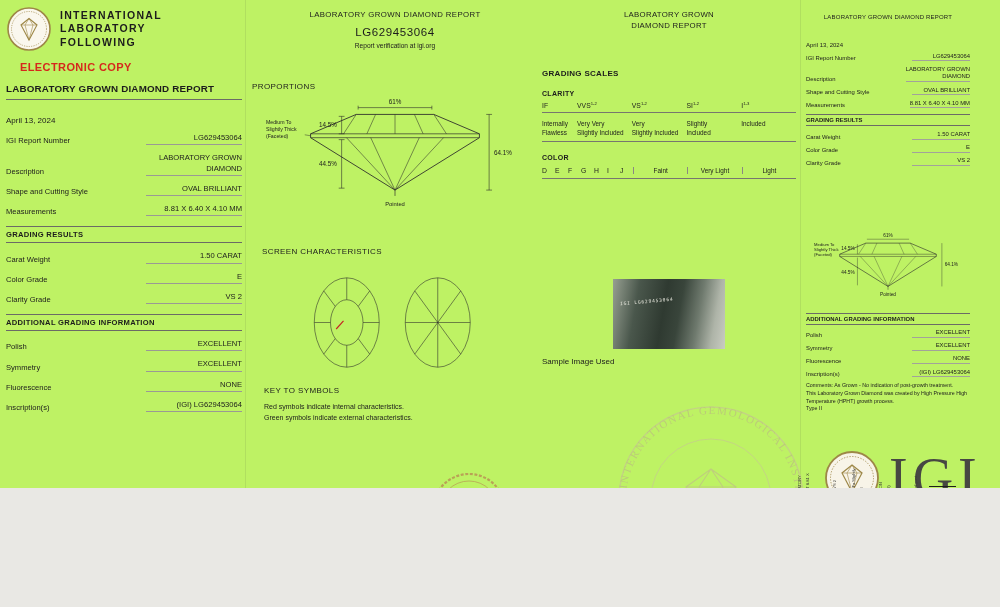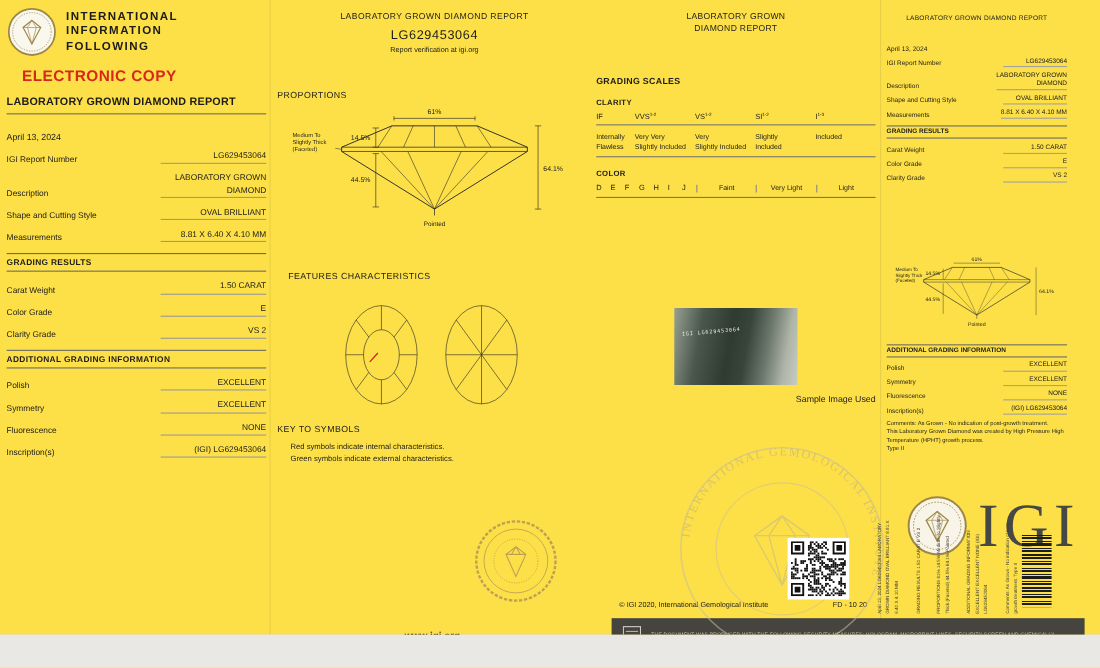--- a/index.html
+++ b/index.html
@@ -1,39 +1,39 @@
 <!DOCTYPE html>
 <html><head>
 <meta charset="utf-8">
 <style>
 *{box-sizing:border-box;margin:0;padding:0}
 body{margin:0;background:#e9e8e4;font-family:"Liberation Sans",sans-serif}
-.page{position:relative;width:1000px;height:577px;background:#fde047;color:#1c1c1c;overflow:hidden;outline:1px solid #cfcec8}
+.page{position:relative;width:1000px;height:488px;background:#bef264;color:#1c1c1c;overflow:hidden;outline:1px solid #cfcec8}
 .fold{position:absolute;top:0;bottom:0;width:1px;background:rgba(60,60,55,.10)}
 
 .panel-left{position:absolute;left:6px;top:6px;width:236px}
 .brand{display:flex;align-items:center;gap:8px}
 .brand-name{font-weight:bold;font-size:10.5px;letter-spacing:1.3px;line-height:1.3}
-.electronic{color:#d6281c;font-weight:bold;font-size:14px;letter-spacing:.4px;margin:9px 0 10px 14px}
+.electronic{color:#d6281c;font-weight:bold;font-size:11px;letter-spacing:.4px;margin:9px 0 10px 14px}
 .lr-title{font-weight:bold;font-size:9.8px;letter-spacing:.2px;padding-bottom:5px;border-bottom:1px solid #6b6b66}
 .lr-date{font-size:8px;margin-top:16px}
 .frow{display:flex;justify-content:space-between;align-items:flex-end;margin-top:8px;font-size:7.6px}
 .frow .val{text-align:right;border-bottom:1px solid #9a9a94;padding-bottom:1px;min-width:96px;white-space:pre-line;line-height:1.35}
 .band{border-top:1px solid #6b6b66;border-bottom:1px solid #6b6b66;font-weight:bold;font-size:7.6px;letter-spacing:.3px;padding:3px 0;margin-top:10px}
 .comments{font-size:7.4px;line-height:1.5;margin-top:9px;white-space:pre-line}
 .website{position:absolute;left:345px;top:573px;width:96px;text-align:center;font-weight:bold;font-size:9px}
 
 .panel-mid{position:absolute;left:252px;top:10px;width:286px}
 .mid-title{text-align:center;font-size:7.8px;letter-spacing:.4px}
 .mid-number{text-align:center;font-size:11.5px;letter-spacing:.6px;margin-top:7px}
 .mid-verify{text-align:center;font-size:6.6px;margin-top:4px}
 .sec-label{font-weight:normal;font-size:8px;letter-spacing:.4px}
 .prop-label{margin-top:33px}
 .clar-label{margin-top:36px;margin-left:10px}
-.key-label{margin-top:4px;}
+.key-label{margin-top:4px;margin-left:12px}
 .key-lines{font-size:7px;line-height:1.6;margin-top:6px;margin-left:12px}
 .prop-svg{display:block;margin:4px auto 0}
 .oval-svg{display:block;margin:8px auto 0}
 .copyright{position:absolute;left:563px;top:547px;font-size:6.6px}
 .form-code{position:absolute;left:757px;top:547px;font-size:6.6px}
 
 .panel-scales{position:absolute;left:542px;top:10px;width:254px}
 .scales-title{width:120px;margin:0 auto;text-align:center;font-size:7.8px;letter-spacing:.3px;line-height:1.35}
 .gs-label{font-weight:bold;font-size:8px;margin-top:38px;letter-spacing:.3px}
 .sub-label{font-weight:bold;font-size:7px;margin-top:12px;letter-spacing:.3px}
@@ -43,21 +43,21 @@
 .crow.grades .c-col{font-size:6.8px}
 .crow.descs{padding:3px 0 4px;border-bottom:1px solid #77776f}
 .crow .c-col:first-child{flex:.62}
 .c-col sup{font-size:4.2px}
 .pre{white-space:pre-line;line-height:1.3}
 .colorrow{display:flex;align-items:flex-end;margin-top:6px;border-bottom:1px solid #77776f;padding-bottom:4px;font-size:6.8px}
 .colorrow .letter{width:13px}
 .colorrow .range{flex:1;text-align:center;border-left:1px solid #8a8a82;font-size:6.4px}
 .sample-img{position:relative;width:112px;height:70px;margin:100px auto 0;background-color:#3a453c;background:linear-gradient(100deg,#97a092 0%,#4a574c 22%,#2f3a31 45%,#39453b 58%,#6f7a6e 74%,#aeb4a8 88%,#c9ccc2 100%);overflow:hidden}
 .sample-img .insc{position:absolute;left:7px;top:20px;transform:rotate(-5deg);font-family:"DejaVu Sans Mono",monospace;font-size:4.6px;letter-spacing:.8px;color:#e9e9df}
-.sample-cap{text-align:right;font-size:8px;margin-top:8px}
+.sample-cap{text-align:left;font-size:8px;margin-top:8px}
 
 .panel-right{position:absolute;left:806px;top:14px;width:164px}
 .pr-title{text-align:center;font-size:6px;letter-spacing:.2px}
 .pr-date{font-size:6px;margin-top:22px}
 .prow{display:flex;justify-content:space-between;align-items:flex-end;margin-top:4.5px;font-size:5.9px}
 .prow .val{text-align:right;border-bottom:1px solid #a2a29a;min-width:58px;white-space:pre-line;line-height:1.3}
 .pr-band{border-top:1px solid #6b6b66;border-bottom:1px solid #6b6b66;font-weight:bold;font-size:5.9px;padding:2px 0;margin-top:6px}
 .pr-comments{font-size:5.3px;line-height:1.45;margin-top:5px;white-space:pre-line}
 .pr-prop{display:block;margin:66px auto 0}
 
@@ -82,21 +82,21 @@
   <div class="panel-left">
     <div class="brand">
       <svg width="46" height="46" viewBox="0 0 46 46">
         <circle cx="23" cy="23" r="21" fill="#faf7ee" stroke="#9d8747" stroke-width="1.6"></circle>
         <circle cx="23" cy="23" r="17.5" fill="none" stroke="#9d8747" stroke-width="0.7" stroke-dasharray="1.2 1.2"></circle>
         <path d="M23,12.5 L31,19 L23,34 L15,19 Z" fill="none" stroke="#9d8747" stroke-width="1.1"></path>
         <path d="M15,19 L31,19 M23,12.5 L19,19 M23,12.5 L27,19 M19,19 L23,34 M27,19 L23,34" stroke="#9d8747" stroke-width="0.6" fill="none"></path>
       </svg>
       <div class="brand-name">
         <div>INTERNATIONAL</div>
-        <div>INFORMATION</div>
+        <div>LABORATORY</div>
         <div>FOLLOWING</div>
       </div>
     </div>
     <div class="electronic">ELECTRONIC COPY</div>
     <div class="lr-title">LABORATORY GROWN DIAMOND REPORT</div>
     <div class="lr-date">April 13, 2024</div>
 
     <div class="frow">
         <span class="lbl">IGI Report Number</span>
         <span class="val">LG629453064</span>
@@ -177,21 +177,21 @@
         <text x="237" y="62">64.1%</text>
         <text x="135" y="114" text-anchor="middle" font-size="6">Pointed</text>
         <g font-size="5.4">
           <text x="2" y="30">Medium To</text>
           <text x="2" y="37">Slightly Thick</text>
           <text x="2" y="44">(Faceted)</text>
         </g>
       </g>
     </svg>
 
-    <div class="sec-label clar-label">FEATURES CHARACTERISTICS</div>
+    <div class="sec-label clar-label">SCREEN CHARACTERISTICS</div>
     <svg class="oval-svg" width="195" viewBox="0 0 240 145">
       <g fill="none" stroke="#2d2d2a" stroke-width="0.7">
         <ellipse cx="60" cy="72" rx="40" ry="55"></ellipse>
         <ellipse cx="60" cy="72" rx="20" ry="28"></ellipse>
         <path d="M100,72 L80,72 M88.3,33.1 L74.1,52.2 M60,17 L60,44 M31.7,33.1 L45.9,52.2 M20,72 L40,72 M31.7,110.9 L45.9,91.8 M60,127 L60,100 M88.3,110.9 L74.1,91.8"></path>
         <ellipse cx="172" cy="72" rx="40" ry="55"></ellipse>
         <path d="M212,72 L132,72 M200.3,33.1 L143.7,110.9 M172,17 L172,127 M143.7,33.1 L200.3,110.9"></path>
       </g>
       <path d="M47,80 l9,-10" stroke="#c52222" stroke-width="1.4" fill="none"></path>
     </svg>

